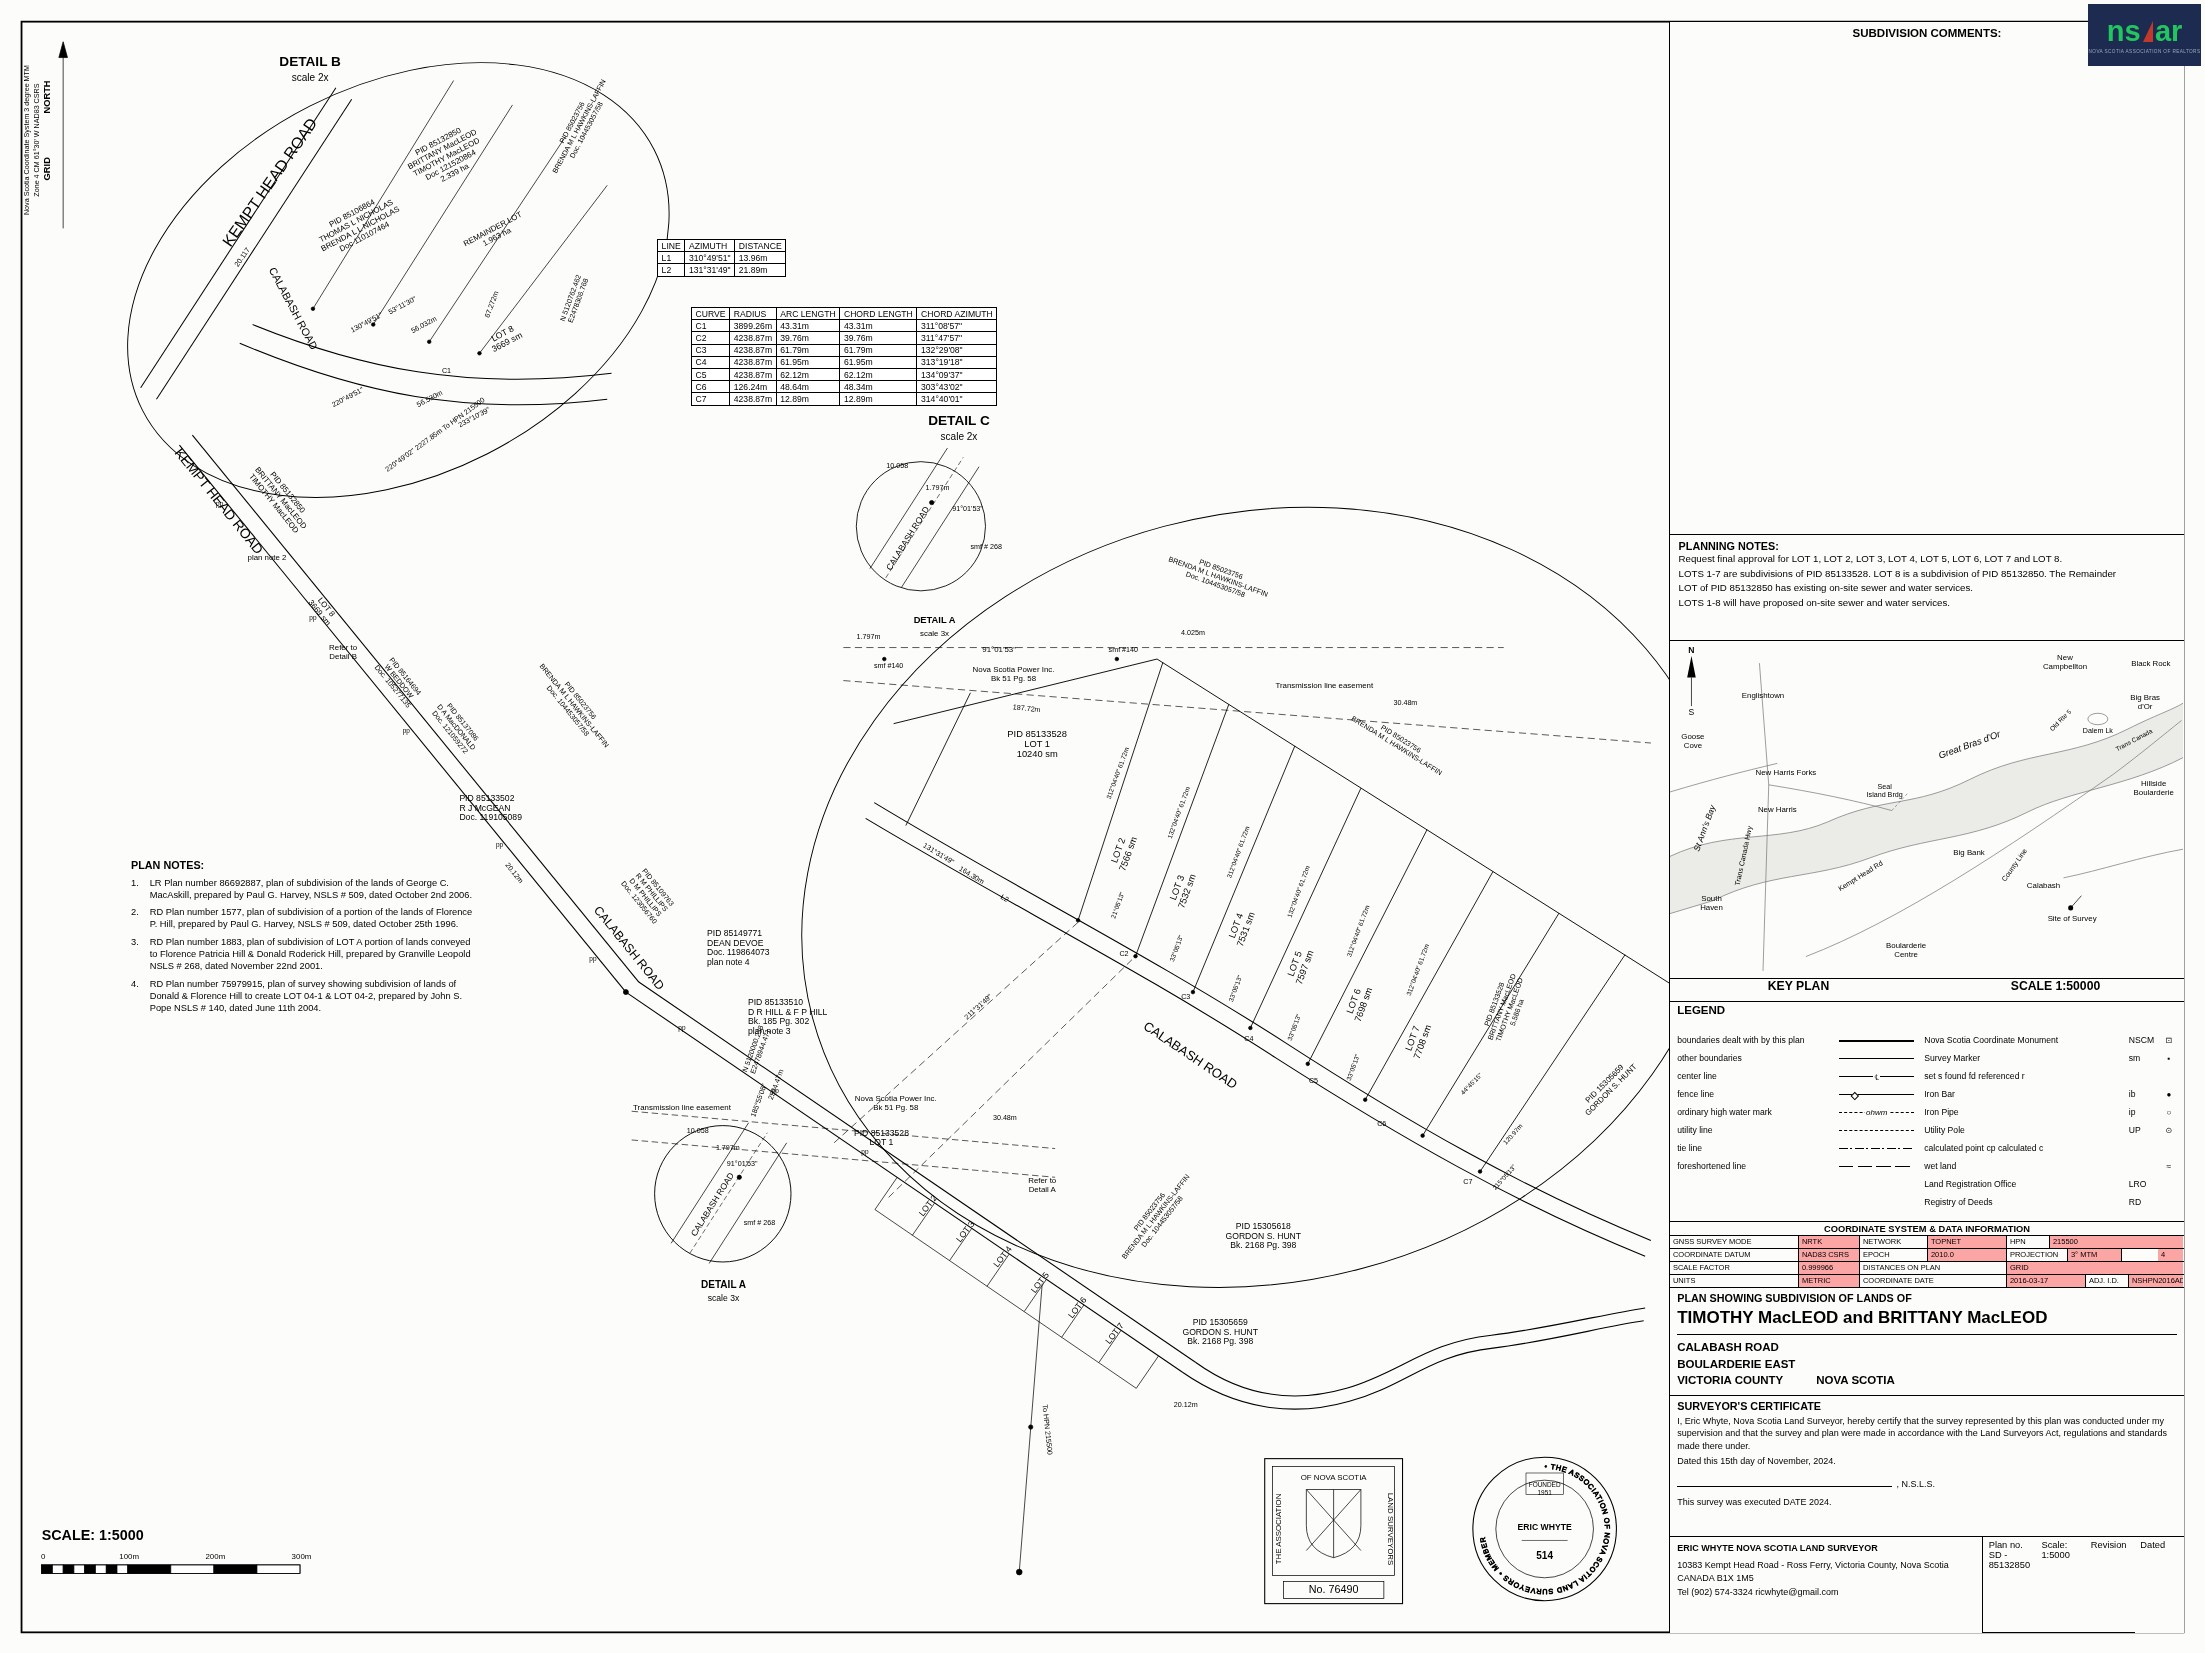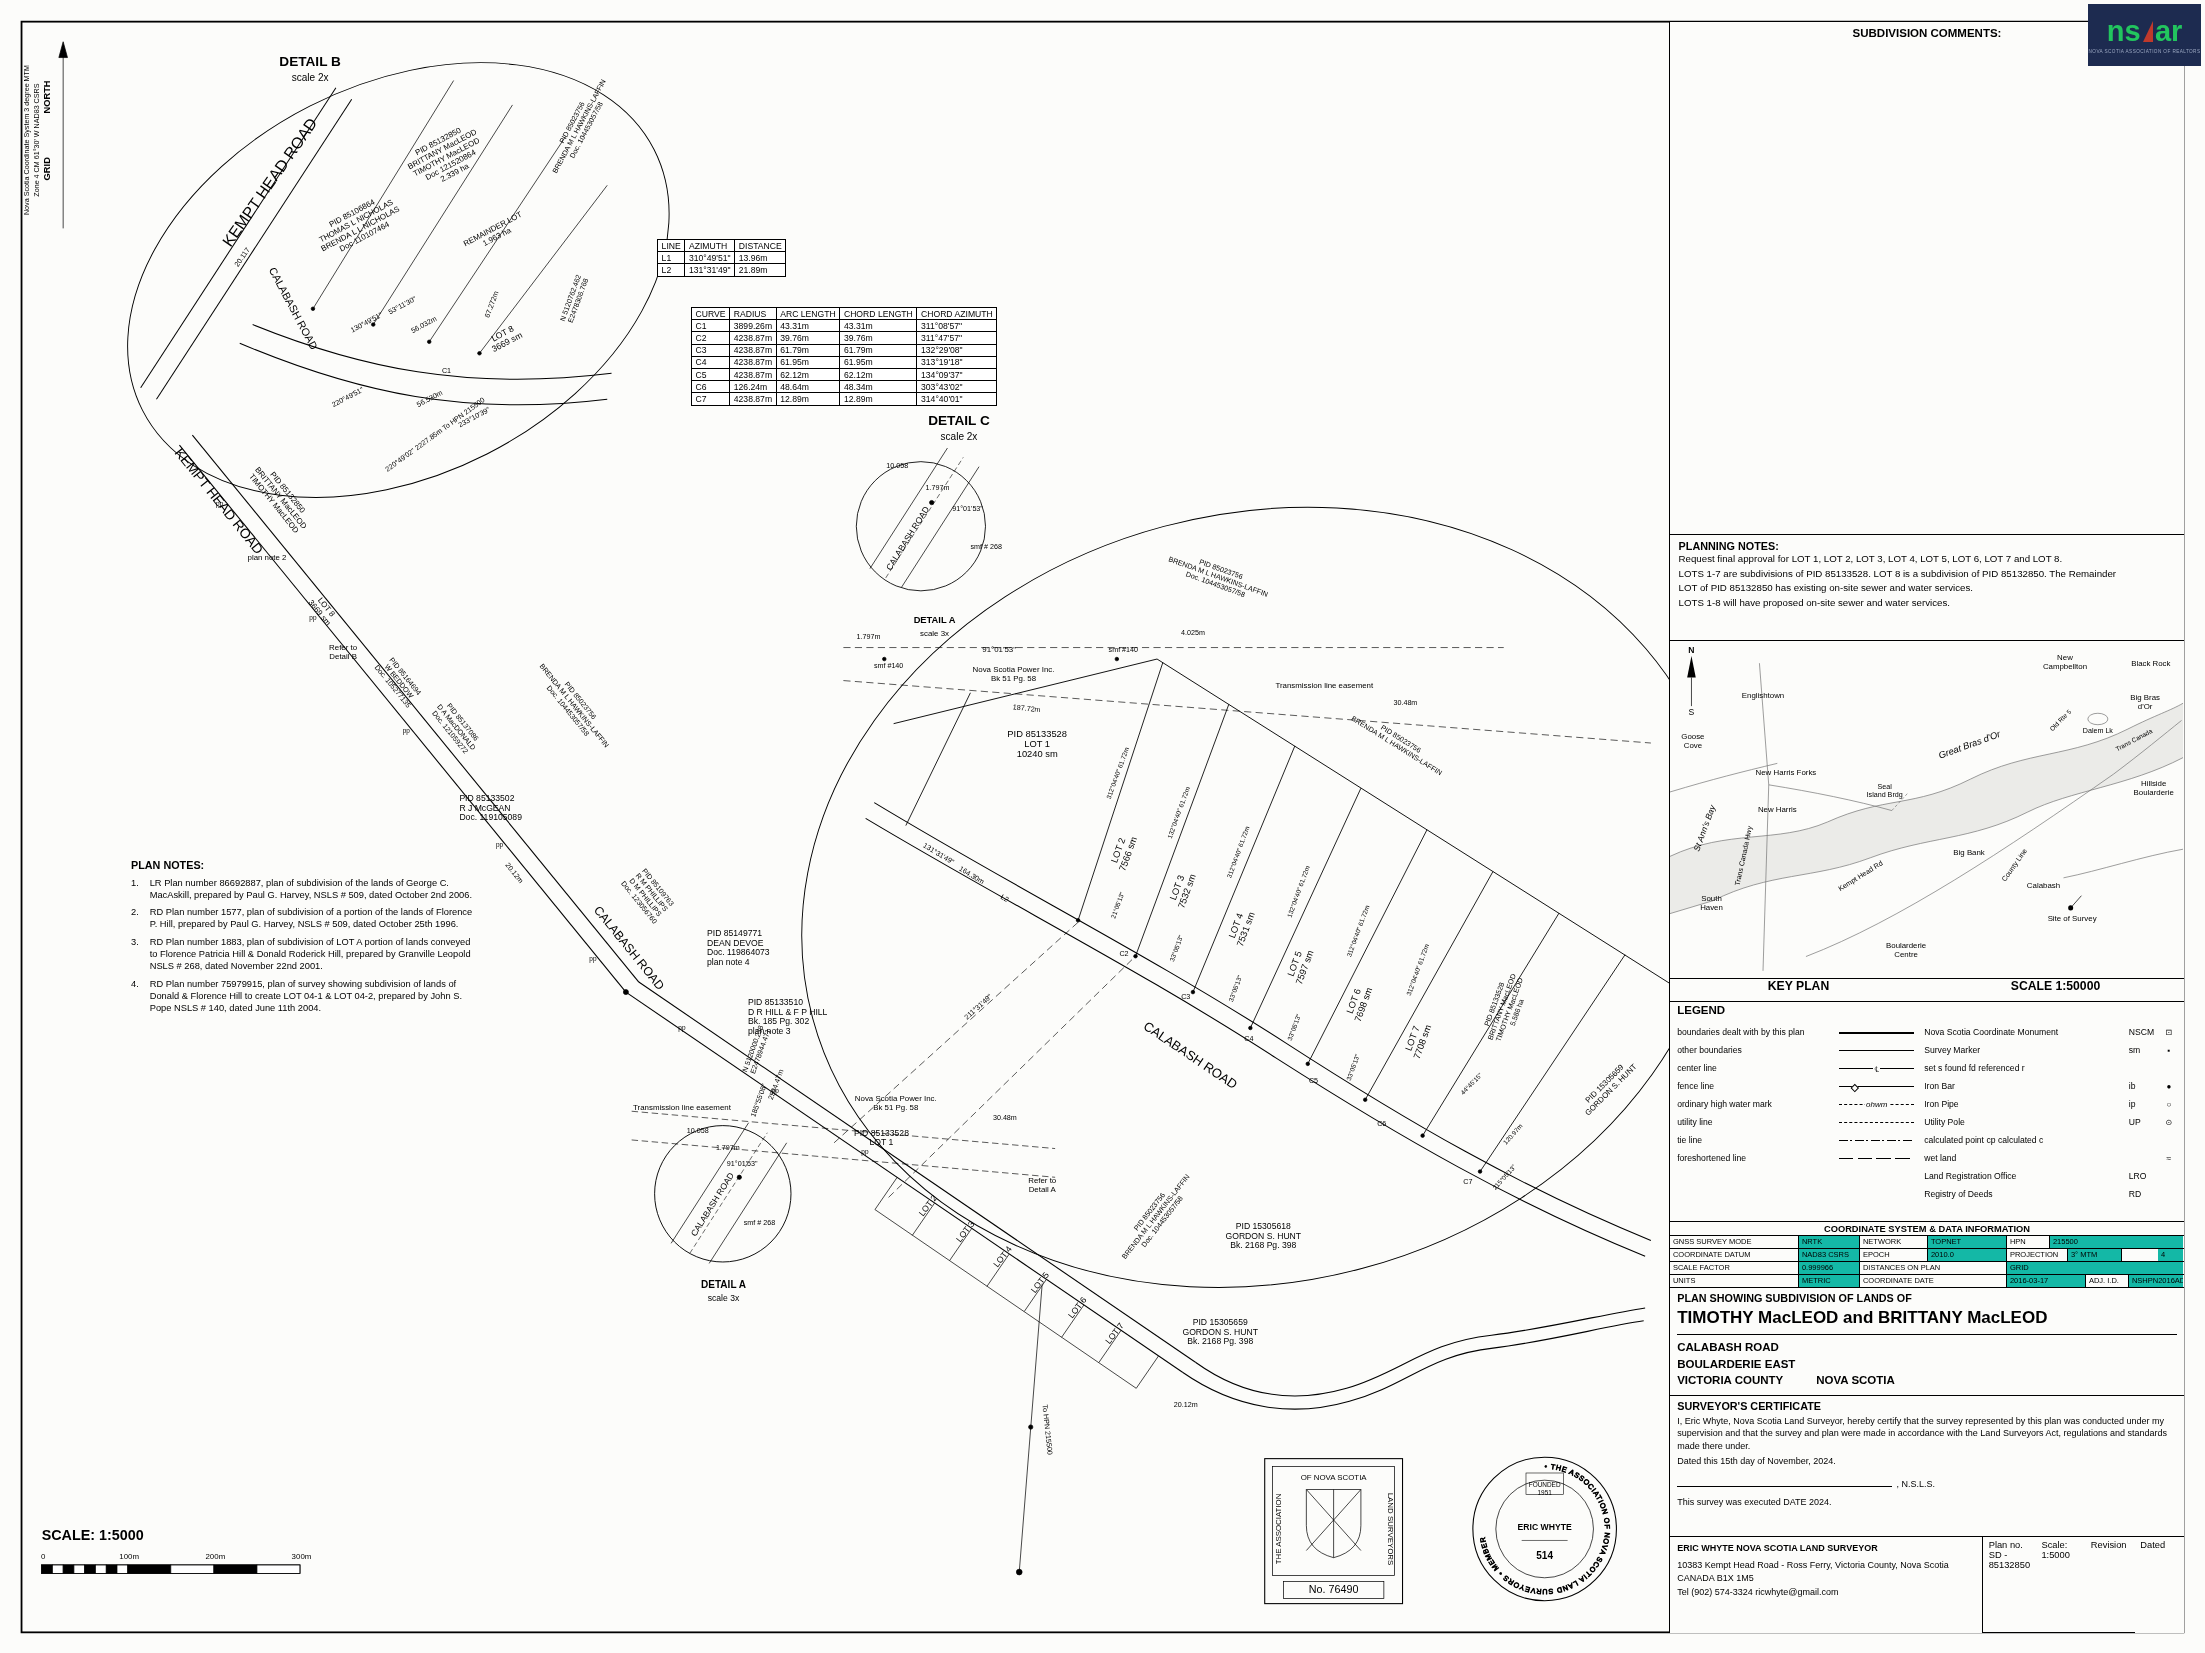--- a/index.html
+++ b/index.html
@@ -28,21 +28,21 @@
   .tb-comments-title{font-size:11.5px;font-weight:bold;text-align:center;padding-top:5.7px}
   #tb-planning{height:106px;padding:5.7px 8.6px}
   .tb-planning-title{font-size:10.8px;font-weight:bold;margin-bott om:2.9px}
   .planning-line{font-size:9.7px;line-height:1.5}
   #tb-keyplan{height:361px}
   #keyplan-svg{display:block}
   #keyplan-svg text{font-family:"Liberation Sans",sans-serif;fill:#000}
   .kp-strip{height:38px;border-top:1.1px solid #000;display:flex;align-items:flex-start}
   .kp-strip div{flex:1;text-align:center;font-size:12.2px;font-weight:bold}
   #tb-legend{height:220px;padding:2.9px 7.2px}
-  .legend-title{font-size:11.5px;font-weight:bold;margin-bottom:7px}
+  .legend-title{font-size:11.5px;font-weight:bold;margin-bottom:15px}
   .legend-cols{display:flex}
   #legend-left{flex:0 0 237px}
   #legend-right{flex:1;padding-left:10px}
   .lg-row{display:flex;align-items:center;height:18px;font-size:8.6px}
   .lg-label{flex:1}
   .ls{flex:0 0 75px;height:8.6px;position:relative;display:flex;align-items:center;justify-content:center;font-size:8px}
   .ls.thick::before{content:"";position:absolute;left:0;right:0;top:3.6px;border-top:2.2px solid #000}
   .ls.thin::before{content:"";position:absolute;left:0;right:0;top:4.3px;border-top:0.7px solid #000}
   .ls.cl::before{content:"";position:absolute;left:0;right:0;top:4.3px;border-top:0.7px solid #000}
   .ls.cl span{background:#fcfcfa;position:relative;padding:0 1.4px}
@@ -56,21 +56,21 @@
   .ls.short::before{content:"";position:absolute;left:0;right:0;top:4.3px;height:0.7px;
      background:repeating-linear-gradient(90deg,#000 0 14.4px,transparent 14.4px 18.7px)}
   .lg-abbr{flex:0 0 32px;font-size:8.6px}
   .lg-sym{flex:0 0 16px;text-align:center;font-size:8px}
   #tb-coord{height:66px}
   .coord-title{font-size:9.3px;font-weight:bold;text-align:center;height:14.4px;line-height:14.4px;border-bottom:0.7px solid #000}
   .coord-row{display:flex;height:13px;border-bottom:0.7px solid #000;font-size:7.5px}
   .coord-row:last-child{border-bottom:none}
   .coord-cell{border-right:0.7px solid #000;padding:0.7px 2.9px;white-space:nowrap;overflow:hidden}
   .coord-cell:last-child{border-right:none}
-  .coord-cell.shaded{background:#14b8a6}
+  .coord-cell.shaded{background:#fca5a5}
   #tb-title{height:108px;padding:4.3px 7.2px}
   .pt-line1{font-size:10.8px;font-weight:bold}
   .pt-line2{font-size:17px;font-weight:bold;padding:4.3px 0 5.7px 0;border-bottom:1.1px solid #000;margin-bottom:4.3px}
   .pt-addr div{font-size:11.5px;font-weight:bold;line-height:1.45}
   .pt-addr .gap{display:inline-block;width:33px}
   #tb-cert{height:141px;padding:4.3px 7.2px}
   .cert-title{font-size:10.8px;font-weight:bold;margin-bottom:2.9px}
   .cert-body{font-size:9px;line-height:1.4;margin-bottom:2.9px}
   .cert-sign{font-size:9px;margin:10px 0 7.2px 0}
   .sig-line{display:inline-block;width:215px;border-bottom:0.7px solid #000;height:8.6px;margin-right:4.3px}

